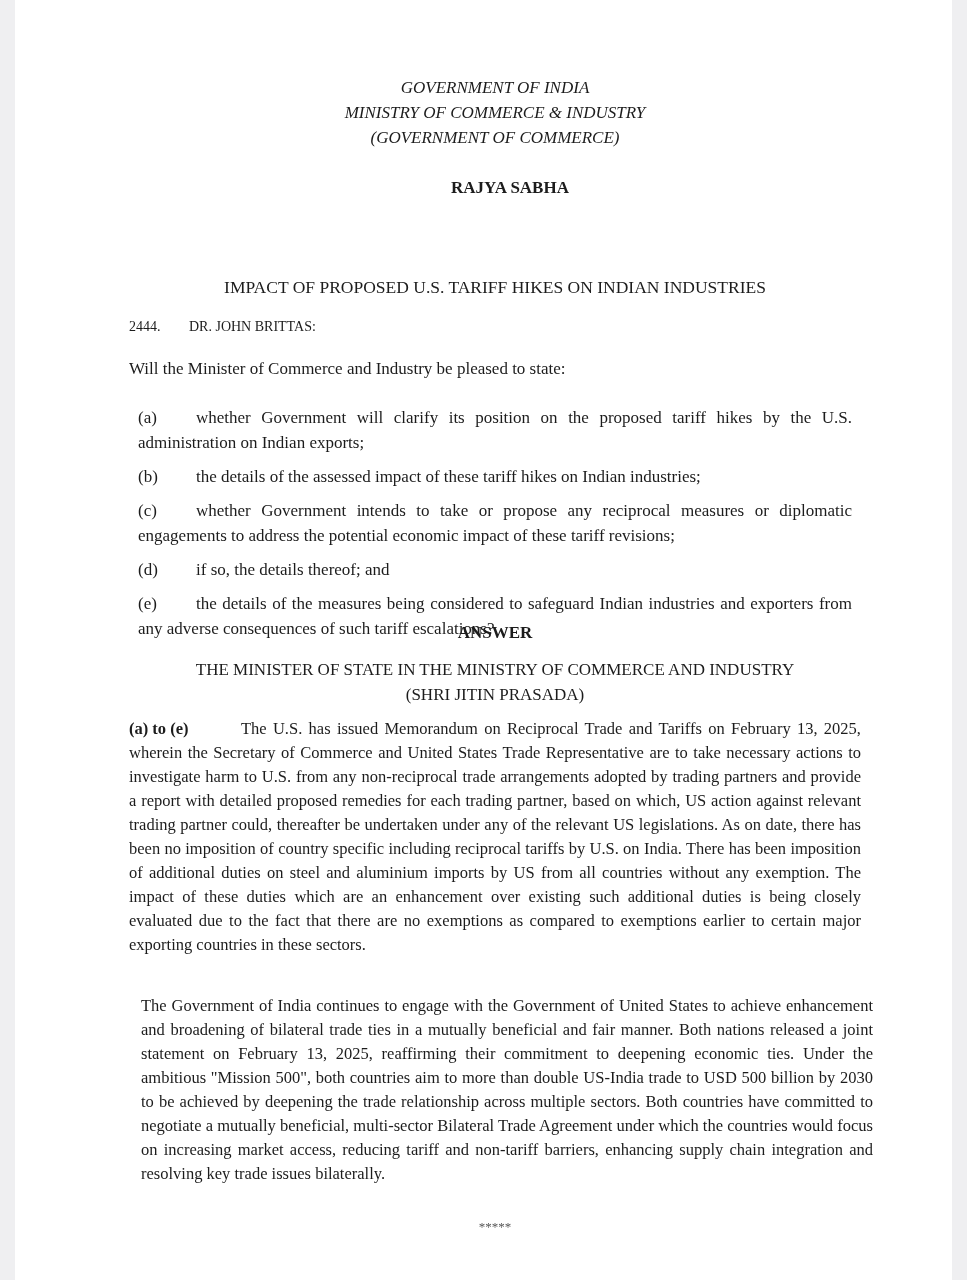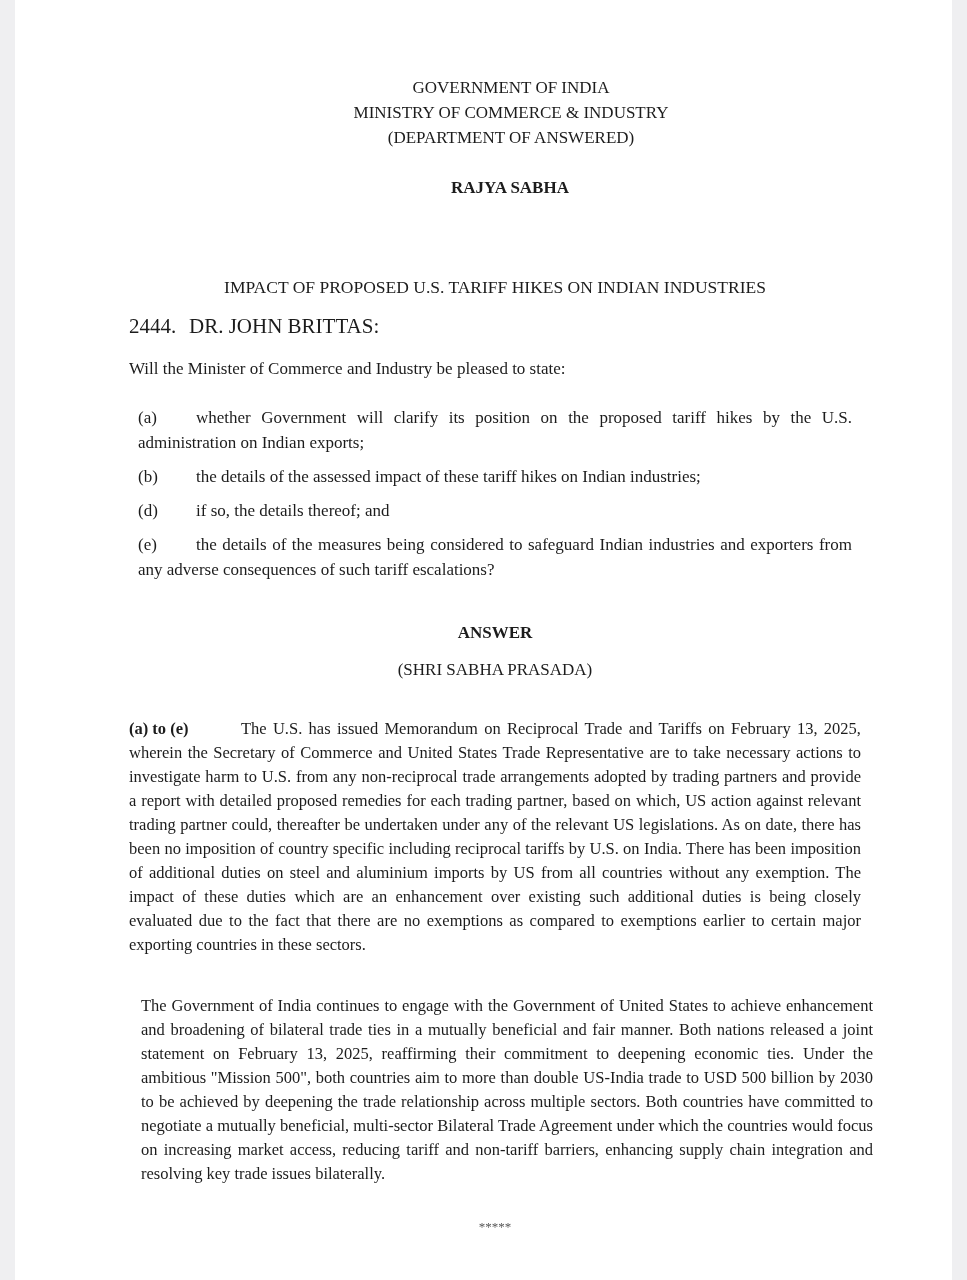--- a/index.html
+++ b/index.html
@@ -26,24 +26,24 @@
       width: 732px;
       top: 0;
     }
     .center {
       text-align: center;
       font-size: 17px;
       line-height: 25px;
       margin: 0;
     }
     .bold { font-weight: bold; }
-    .header-block { position: absolute; top: 75px; left: 16px; width: 732px; }
+    .header-block { position: absolute; top: 75px; left: 0; width: 732px; font-style: italic; }
     .qhead-block { position: absolute; top: 175px; left: 15px; width: 732px; }
     .title { position: absolute; top: 275px; left: 0; width: 732px; font-size: 17.5px; font-weight: normal; text-align: center; line-height: 25px; }
-    .asker { position: absolute; top: 314px; left: 0; font-size: 21px; line-height: 25px; }
+    .asker { position: absolute; top: 314px; left: 0; font-size: 14px; line-height: 25px; }
     .asker .num { display: inline-block; width: 60px; }
     .intro { position: absolute; top: 356px; left: 0; font-size: 17px; line-height: 25px; }
     .questions { position: absolute; top: 396px; left: 0; width: 732px; font-size: 17px; line-height: 25px; text-align: justify; }
     .questions p { margin: 9px; text-align: justify; text-align-last: left; }
     .questions .lbl { display: inline-block; width: 58px; }
     .answer-head { position: absolute; top: 620px; left: 0; width: 732px; text-align: center; font-weight: bold; font-size: 17px; line-height: 25px; }
     .minister { position: absolute; top: 657px; left: 0; width: 732px; }
     .para1 { position: absolute; top: 717px; left: 0; width: 732px; font-size: 16.5px; line-height: 24px; text-align: justify; margin: 0; }
     .para1 .lbl { font-weight: bold; display: inline-block; width: 112px; }
     .para2 { position: absolute; top: 982px; left: 0; width: 732px; font-size: 16.5px; line-height: 24px; text-align: justify; margin: 12px; }
@@ -54,46 +54,48 @@
 </head>
 <body>
 
 <div class="gutter-left"></div>
 <div class="page">
   <div class="content">
 
     <div class="header-block">
       <p class="center">GOVERNMENT OF INDIA</p>
       <p class="center">MINISTRY OF COMMERCE &amp; INDUSTRY</p>
-      <p class="center">(DEPARTMENT OF ANSWERED)</p>
+      <p class="center">(GOVERNMENT OF COMMERCE)</p>
     </div>
 
     <div class="qhead-block">
       <p class="center bold">RAJYA SABHA</p>
     </div>
 
     <div class="title">IMPACT OF PROPOSED U.S. TARIFF HIKES ON INDIAN INDUSTRIES</div>
 
     <div class="asker">
       <span class="num">2444.</span><span>DR. JOHN BRITTAS:</span>
     </div>
 
     <div class="intro">Will the Minister of Commerce and Industry be pleased to state:</div>
 
     <div class="questions">
       <p><span class="lbl">(a)</span><span>whether Government will clarify its position on the proposed tariff hikes by the U.S. administration on Indian exports;</span></p>
       <p><span class="lbl">(b)</span><span>the details of the assessed impact of these tariff hikes on Indian industries;</span></p>
+      <p><span class="lbl">(c)</span><span>whether Government intends to take or propose any reciprocal measures or diplomatic engagements to address the potential economic impact of these tariff revisions;</span></p>
       <p><span class="lbl">(d)</span><span>if so, the details thereof; and</span></p>
       <p><span class="lbl">(e)</span><span>the details of the measures being considered to safeguard Indian industries and exporters from any adverse consequences of such tariff escalations?</span></p>
     </div>
 
     <div class="answer-head">ANSWER</div>
 
     <div class="minister">
-      <p class="center">(SHRI SABHA PRASADA)</p>
+      <p class="center">THE MINISTER OF STATE IN THE MINISTRY OF COMMERCE AND INDUSTRY</p>
+      <p class="center">(SHRI JITIN PRASADA)</p>
     </div>
 
     <p class="para1"><span class="lbl">(a) to (e)</span><span>The U.S. has issued Memorandum on Reciprocal Trade and Tariffs on February 13, 2025, wherein the Secretary of Commerce and United States Trade Representative are to take necessary actions to investigate harm to U.S. from any non-reciprocal trade arrangements adopted by trading partners and provide a report with detailed proposed remedies for each trading partner, based on which, US action against relevant trading partner could, thereafter be undertaken under any of the relevant US legislations. As on date, there has been no imposition of country specific including reciprocal tariffs by U.S. on India. There has been imposition of additional duties on steel and aluminium imports by US from all countries without any exemption. The impact of these duties which are an enhancement over existing such additional duties is being closely evaluated due to the fact that there are no exemptions as compared to exemptions earlier to certain major exporting countries in these sectors.</span></p>
 
     <p class="para2">The Government of India continues to engage with the Government of United States to achieve enhancement and broadening of bilateral trade ties in a mutually beneficial and fair manner. Both nations released a joint statement on February 13, 2025, reaffirming their commitment to deepening economic ties. Under the ambitious "Mission 500", both countries aim to more than double US-India trade to USD 500 billion by 2030 to be achieved by deepening the trade relationship across multiple sectors. Both countries have committed to negotiate a mutually beneficial, multi-sector Bilateral Trade Agreement under which the countries would focus on increasing market access, reducing tariff and non-tariff barriers, enhancing supply chain integration and resolving key trade issues bilaterally.</p>
 
     <div class="stars">*****</div>
   </div>
 </div>
 <div class="gutter-right"></div>

